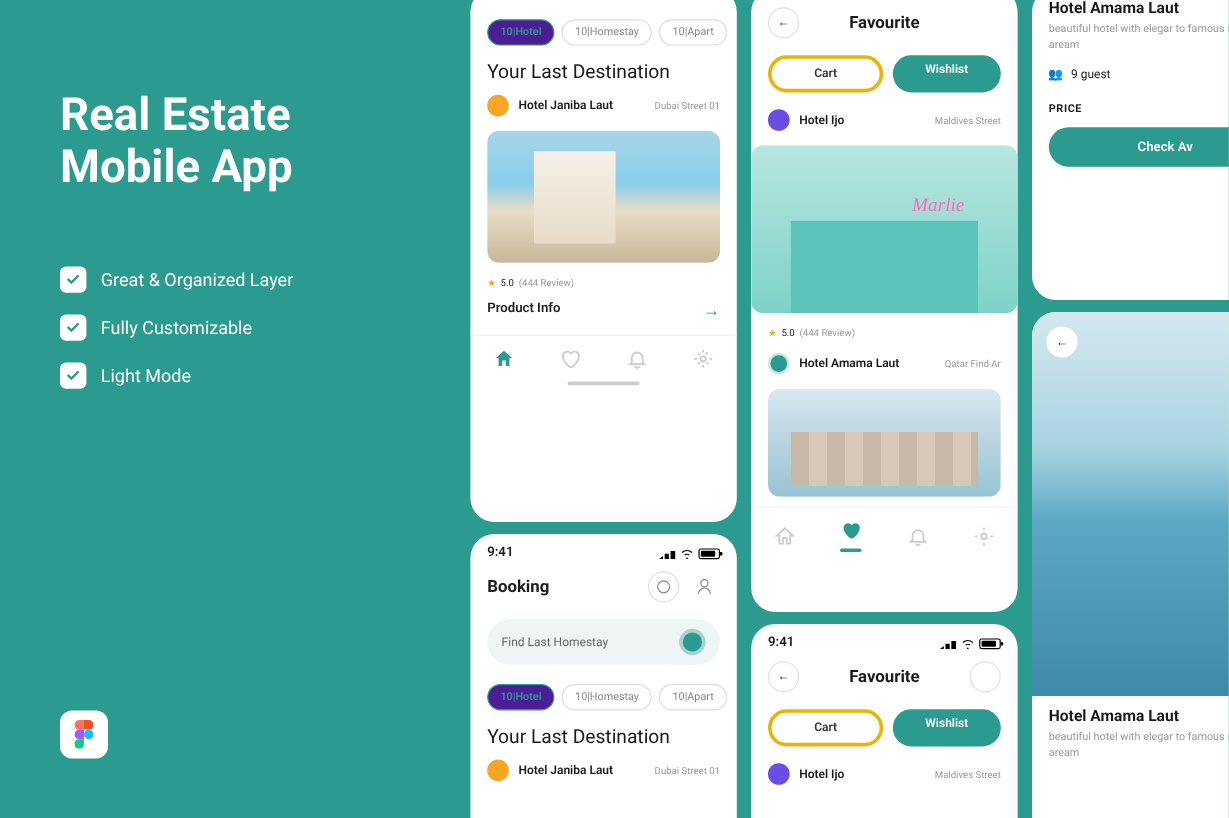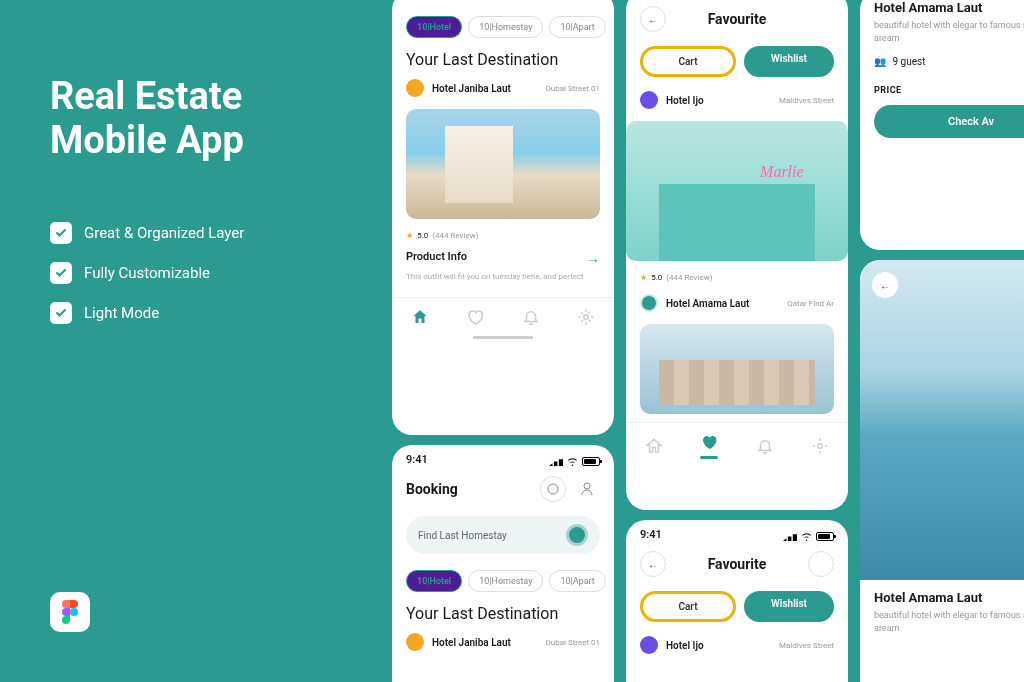--- a/index.html
+++ b/index.html
@@ -157,21 +157,20 @@
   </div>
   <div class="rating-row">
     <span class="star">★</span>
     <span>5.0</span>
     <span class="rating-text">(444 Review)</span>
   </div>
   <div class="info-row">
     <span class="info-title">Product Info</span>
     <span class="arrow-right">→</span>
   </div>
-  <div class="info-desc">This outfit will fit you on tuesday hehe, and perfect</div>
   <div class="nav-bar">
     <svg class="nav-icon active" viewBox="0 0 24 24">
         <path fill="currentColor" d="M12 3l9 8h-3v9h-4v-6h-4v6H6v-9H3z"></path>
       </svg>
     <svg class="nav-icon" viewBox="0 0 24 24">
         <path fill="none" stroke="currentColor" stroke-width="2" d="M12 21s-8-5-8-12a5 5 0 019-3 5 5 0 019 3c0 7-8 12-8 12z"></path>
       </svg>
     <svg class="nav-icon" viewBox="0 0 24 24">
         <path fill="none" stroke="currentColor" stroke-width="2" d="M18 16v-5a6 6 0 10-12 0v5l-2 2h16zM10 20a2 2 0 004 0"></path>
       </svg>

